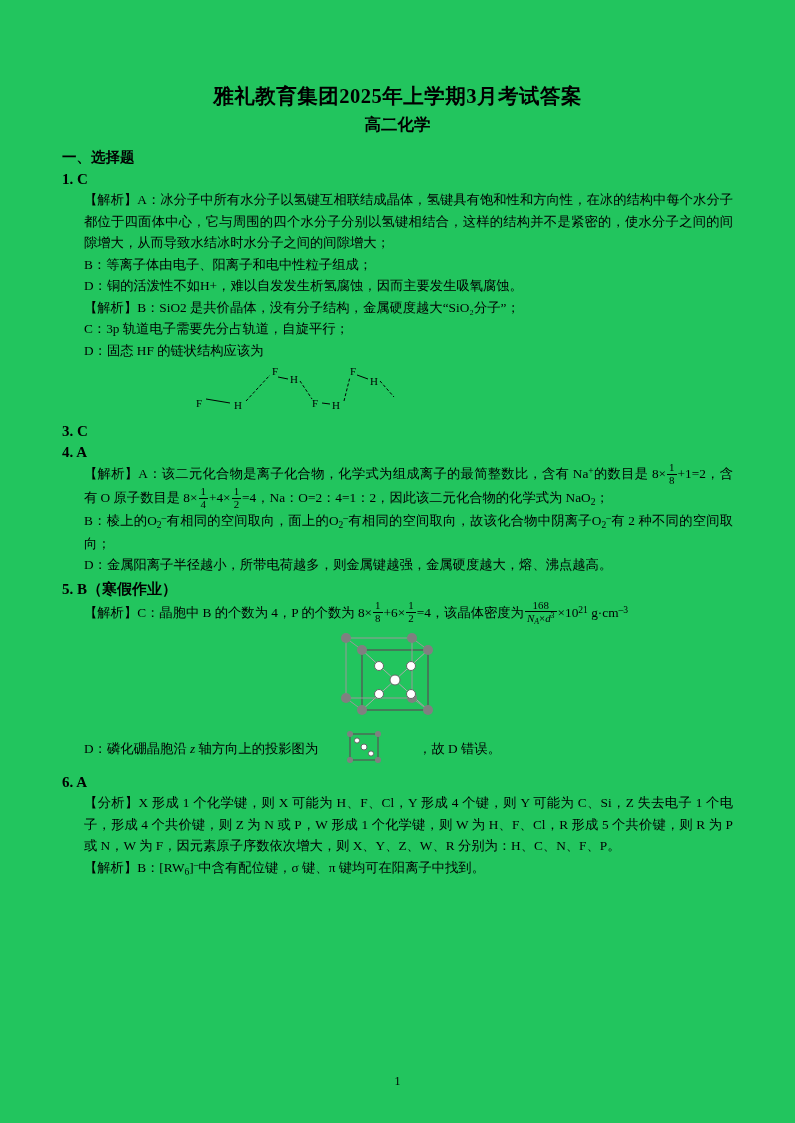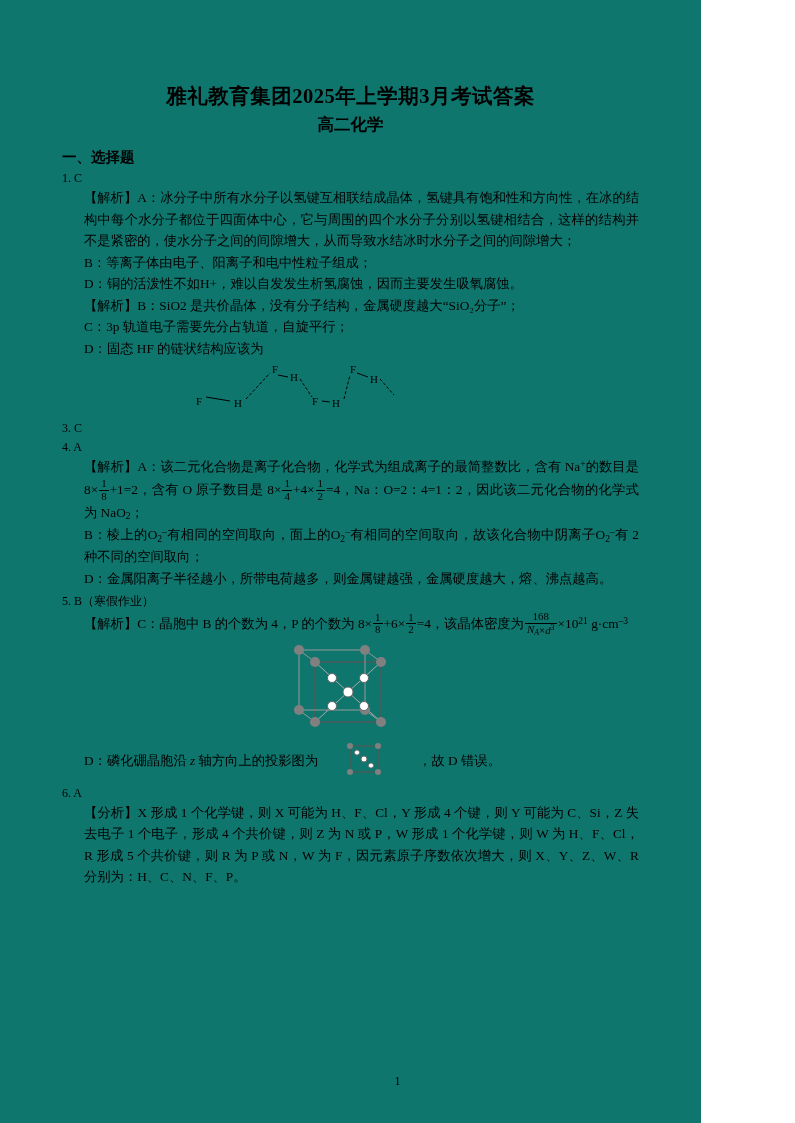--- a/index.html
+++ b/index.html
@@ -5,26 +5,26 @@
   html, body {
     margin: 0;
     padding: 0;
     background: #ffffff;
   }
   body {
     font-family: "Liberation Serif", "DejaVu Serif", serif;
     color: #000;
   }
   .page {
-    width: 701px;
+    width: 795px;
     height: 1123px;
     position: relative;
     box-sizing: border-box;
     padding: 60px 62px 40px 62px;
-    background: #0f766e;
+    background: #22c55e;
     overflow: hidden;
   }
   .doc-title {
     text-align: center;
     font-size: 20.5px;
     font-weight: bold;
     letter-spacing: 0.5px;
     margin-top: 22px;
     margin-bottom: 0;
   }
@@ -34,22 +34,22 @@
     font-weight: bold;
     margin-top: 4px;
     margin-bottom: 10px;
   }
   .section-title {
     font-size: 14.5px;
     font-weight: bold;
     margin: 12px 0 3px 0;
   }
   .qnum {
-    font-size: 12px;
-    font-weight: normal;
+    font-size: 15px;
+    font-weight: bold;
     margin: 4px 0 1px 0;
   }
   .body-text {
     font-size: 13.3px;
     line-height: 1.62;
     margin: 0 0 0 0;
     padding-left: 22px;
     text-align: justify;
   }
   .lbl { font-weight: normal; }
@@ -181,15 +181,16 @@
         <circle cx="24" cy="19" r="3" fill="#fff" stroke="#666" stroke-width="1"></circle>
         <circle cx="17" cy="12.5" r="2.6" fill="#fff" stroke="#666" stroke-width="1"></circle>
         <circle cx="31" cy="25.5" r="2.6" fill="#fff" stroke="#666" stroke-width="1"></circle>
       </svg>
     </span>
     <span class="txt">，故 D 错误。</span>
   </div>
 
   <div class="qnum">6. A</div>
   <p class="body-text"><span class="lbl">【分析】</span><span>X 形成 1 个化学键，则 X 可能为 H、F、Cl，Y 形成 4 个键，则 Y 可能为 C、Si，Z 失去电子 1 个电子，形成 4 个共价键，则 Z 为 N 或 P，W 形成 1 个化学键，则 W 为 H、F、Cl，R 形成 5 个共价键，则 R 为 P 或 N，W 为 F，因元素原子序数依次增大，则 X、Y、Z、W、R 分别为：H、C、N、F、P。</span></p>
+  <p class="body-text"><span class="lbl">【解析】</span>B：[RW<sub>6</sub>]<sup>–</sup>中含有配位键，σ 键、π 键均可在阳离子中找到。</p>
 
   <div class="pagenum">1</div>
 </div>
 
 </body></html>

